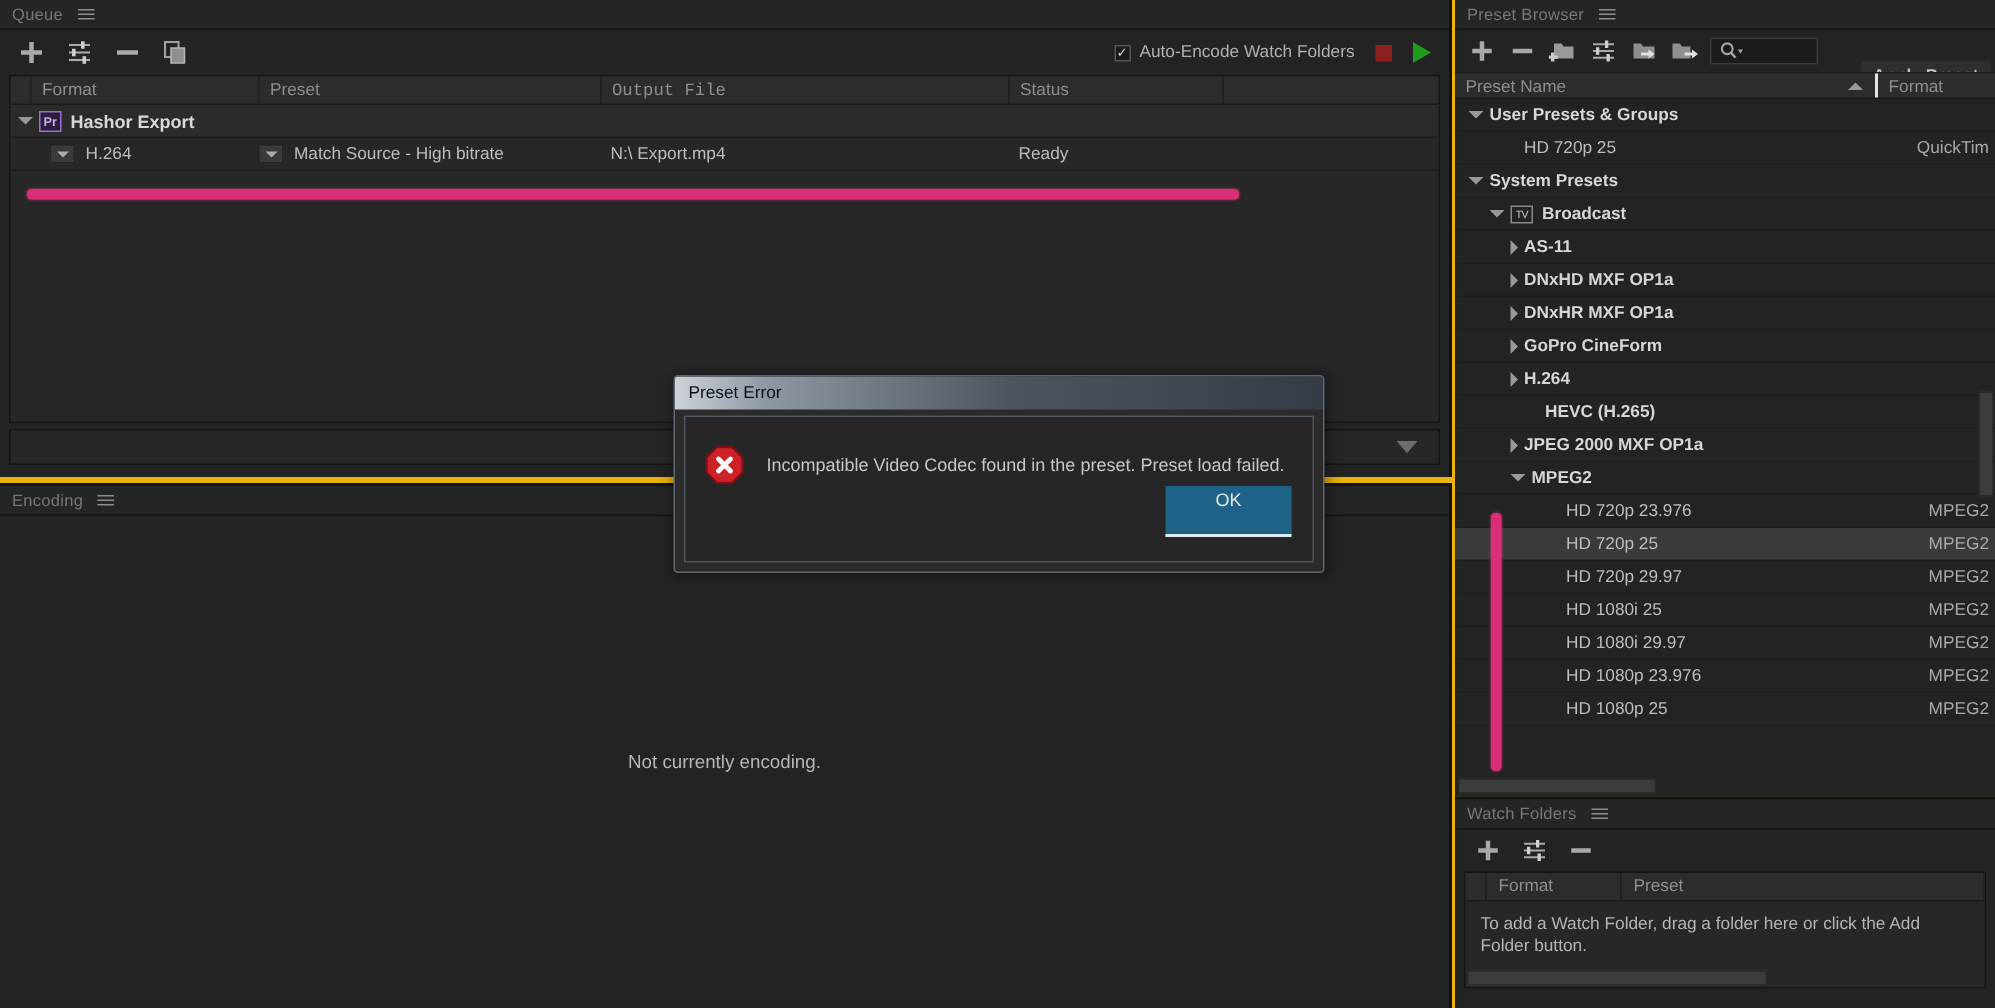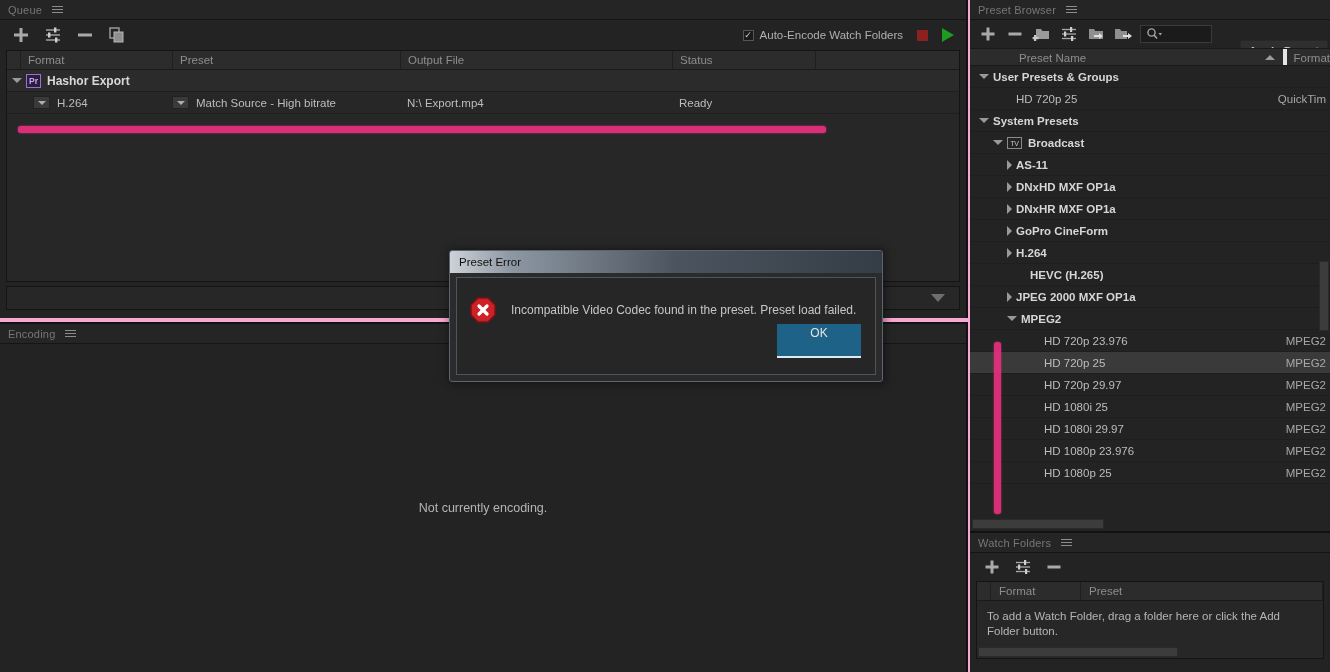--- a/index.html
+++ b/index.html
@@ -4,21 +4,21 @@
 <style>
   * { box-sizing: border-box; margin: 0; padding: 0; }
   html, body {
     width: 1330px; height: 672px;
     background: #232323;
     font-family: "Liberation Sans", sans-serif;
     font-size: 12px;
     color: #b4b4b4;
     overflow: hidden;
   }
-  .app { position: relative; width: 1330px; height: 672px; background: #f9a8d4; }
+  .app { position: relative; width: 1330px; height: 672px; background: #eab308; }
 
   
   .panel-tabbar {
     height: 20px; background: #252525; display: flex; align-items: center;
     padding-left: 8px; border-bottom: 1px solid #151515;
   }
   .panel-tab-title { color: #777; font-size: 11px; letter-spacing: .2px; }
   .hamburger { margin-left: 10px; width: 11px; display: flex; flex-direction: column; gap: 2px; cursor: pointer; }
   .hamburger i { display: block; height: 1px; background: #8d8d8d; }
 
@@ -42,21 +42,21 @@
 
   .qtable { margin: 0 6px; border: 1px solid #141414; height: 232px; background: #272727; position: relative; }
   .qhead { display: flex; height: 19px; background: #2c2c2c; border-bottom: 1px solid #1a1a1a; }
   .qhead .cell {
     color: #8e8e8e; font-size: 11.5px; padding-left: 7px; line-height: 19px;
     border-right: 1px solid #1f1f1f; overflow: hidden; white-space: nowrap;
   }
   .c-spacer { width: 14px; }
   .c-format { width: 152px; }
   .c-preset { width: 228px; }
-  .c-output { width: 272px; }
+  .c-output { width: 272px; font-family: Liberation Mono, monospace; }
   .c-status { width: 143px; }
   .c-last  { flex: 1; border-right: none !important; }
 
   .qrow { display: flex; height: 22px; align-items: center; }
   .qrow.group { background: #2b2b2b; border-bottom: 1px solid #1e1e1e; }
   .qrow.item  { background: #272727; border-bottom: 1px solid #1e1e1e; }
   .tri {
     width: 0; height: 0; border-left: 5px solid transparent; border-right: 5px solid transparent;
     border-top: 5px solid #999; margin: 0 4px 0 5px; cursor: pointer;
   }
@@ -90,21 +90,21 @@
   #preset-panel { position: absolute; left: 970px; top: 0; width: 360px; height: 525px; background: #232323; }
   .pb-toolbar { height: 28px; display: flex; align-items: center; padding: 0 8px; position: relative; }
   .pb-ic { width: 20px; height: 20px; margin-right: 7px; cursor: pointer; }
   .search-box { width: 72px; height: 18px; background: #1b1b1b; border: 1px solid #3a3a3a; display: flex; align-items: center; padding-left: 4px; cursor: text; }
   .apply-btn {
     position: absolute; right: 2px; top: 20px; height: 20px; padding: 0 8px; background: #2f2f2f;
     color: #c2c2c2; font-size: 11.5px; line-height: 20px; border: 1px solid #272727; cursor: pointer; font-weight: bold;
   }
   .pb-head { display: flex; height: 18px; background: #2c2c2c; border-top: 1px solid #1a1a1a; border-bottom: 1px solid #1a1a1a; position: relative; }
   .pb-head .cell { color: #8e8e8e; font-size: 11.5px; line-height: 18px; padding-left: 7px; }
-  .pb-name-col { width: 282px; border-right: 4px solid #e5e5e5; position: relative; margin-left: 42px; }
+  .pb-name-col { width: 282px; border-right: 2px solid #e5e5e5; position: relative; }
   .sort-asc { position: absolute; right: 8px; top: 6px; width: 0; height: 0;
     border-left: 5px solid transparent; border-right: 5px solid transparent; border-bottom: 5px solid #9a9a9a; }
   .pb-list { position: relative; height: 465px; overflow: hidden; background: #232323; }
   .prow { display: flex; align-items: center; height: 22px; border-bottom: 1px solid #1e1e1e; padding-right: 4px; }
   .prow.sel { background: #3a3a3a; }
   .prow .pname { font-size: 11.5px; color: #bdbdbd; white-space: nowrap; }
   .prow.bold .pname { color: #d6d6d6; font-weight: bold; }
   .prow .pfmt { margin-left: auto; font-size: 11.5px; color: #a8a8a8; white-space: nowrap; }
   .spk { width: 14px; height: 12px; margin-right: 6px; }
   .tvbadge { width: 15px; height: 12px; border: 1px solid #8a8a8a; color: #c8c8c8; font-size: 7px;

